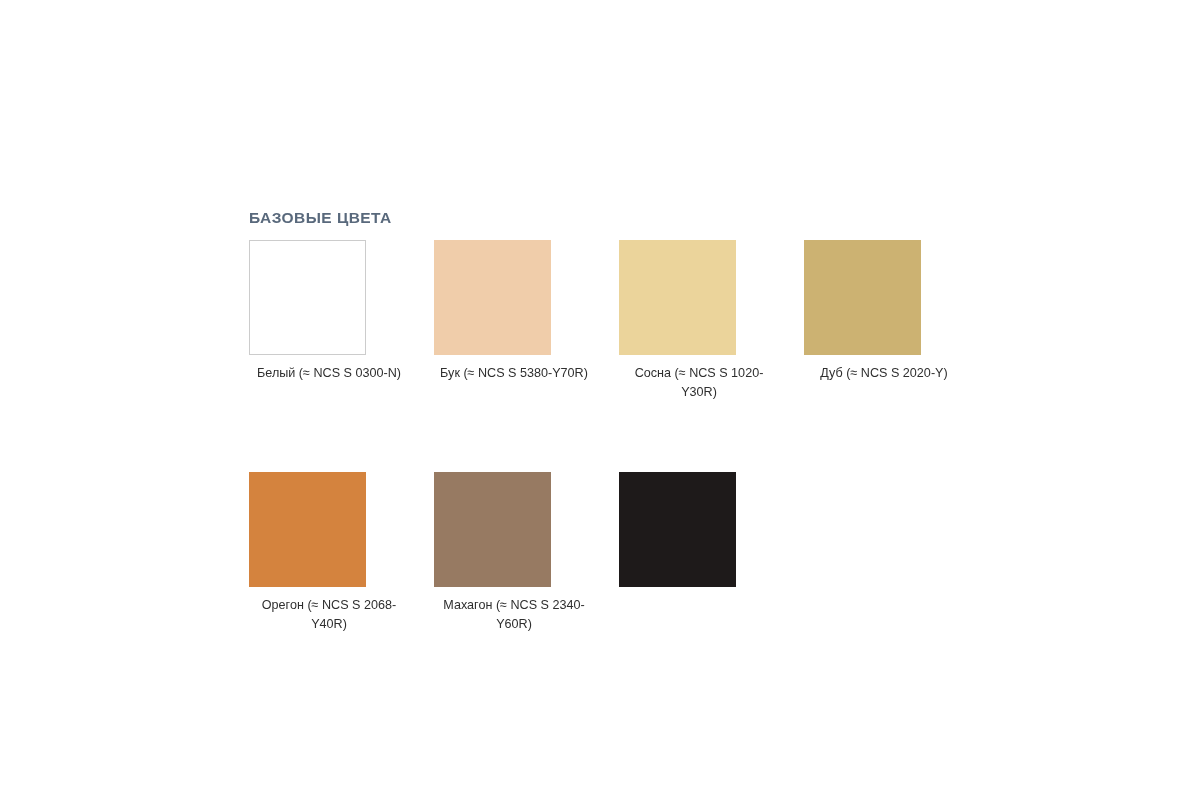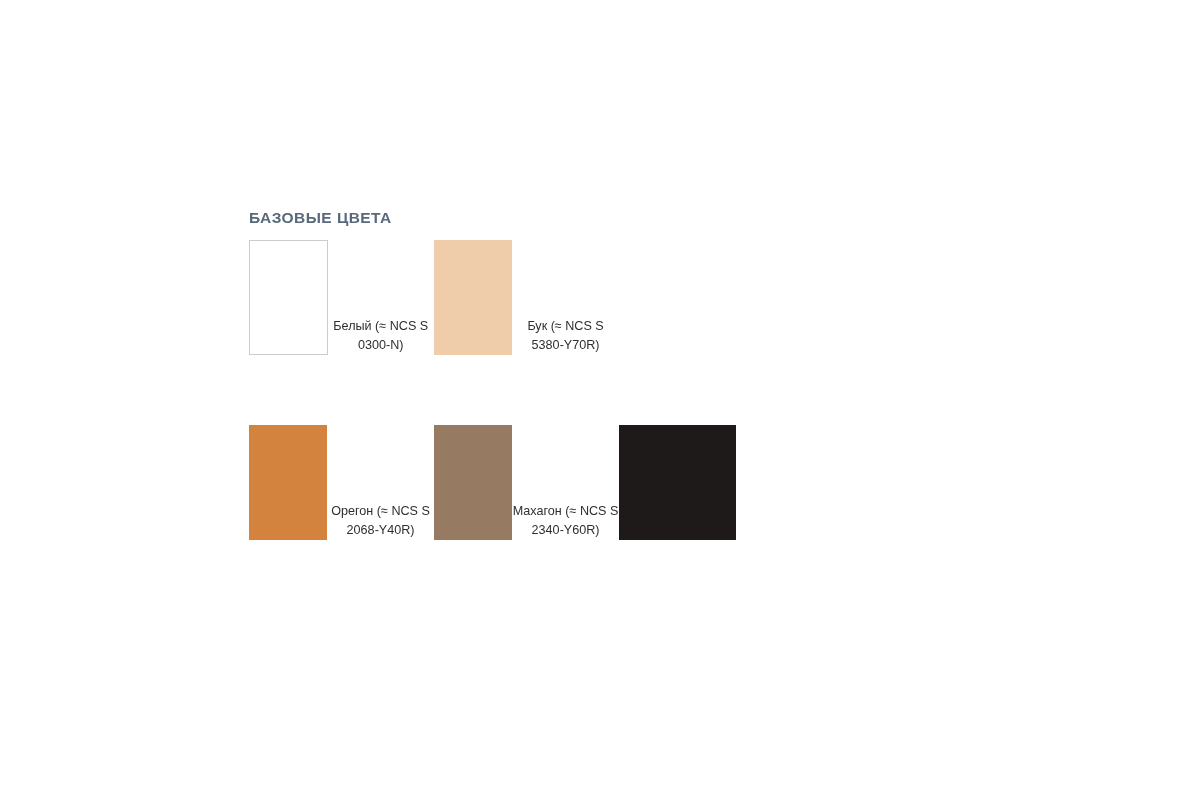--- a/index.html
+++ b/index.html
@@ -46,21 +46,22 @@
     flex-wrap: wrap;
     width: 740px;
     margin: 0;
     padding: 0;
   }
 
   .swatch-cell {
     width: 185px;
     box-sizing: border-box;
     display: flex;
-    align-items: flex-end;
+    flex-direction: column;
+    align-items: flex-start;
     margin-bottom: 14px;
   }
 
   .swatch-chip {
     width: 117px;
     height: 115px;
     box-sizing: border-box;
     display: block;
   }
 
@@ -95,20 +96,28 @@
 
     <div class="swatch-grid">
         <div class="swatch-cell">
           <div class="swatch-chip bordered" style="background-color: rgb(255, 255, 255);"></div>
           <div class="swatch-label">Белый (≈ NCS S 0300-N)</div>
         </div>
         <div class="swatch-cell">
           <div class="swatch-chip" style="background-color: rgb(240, 205, 170);"></div>
           <div class="swatch-label">Бук (≈ NCS S 5380-Y70R)</div>
         </div>
+        <div class="swatch-cell">
+          <div class="swatch-chip" style="background-color: rgb(235, 212, 155);"></div>
+          <div class="swatch-label">Сосна (≈ NCS S 1020-Y30R)</div>
+        </div>
+        <div class="swatch-cell">
+          <div class="swatch-chip" style="background-color: rgb(204, 178, 114);"></div>
+          <div class="swatch-label">Дуб (≈ NCS S 2020-Y)</div>
+        </div>
         <div class="row-gap"></div>
         <div class="swatch-cell">
           <div class="swatch-chip" style="background-color: rgb(212, 131, 62);"></div>
           <div class="swatch-label">Орегон (≈ NCS S 2068-Y40R)</div>
         </div>
         <div class="swatch-cell">
           <div class="swatch-chip" style="background-color: rgb(151, 122, 98);"></div>
           <div class="swatch-label">Махагон (≈ NCS S 2340-Y60R)</div>
         </div>
         <div class="swatch-cell">

